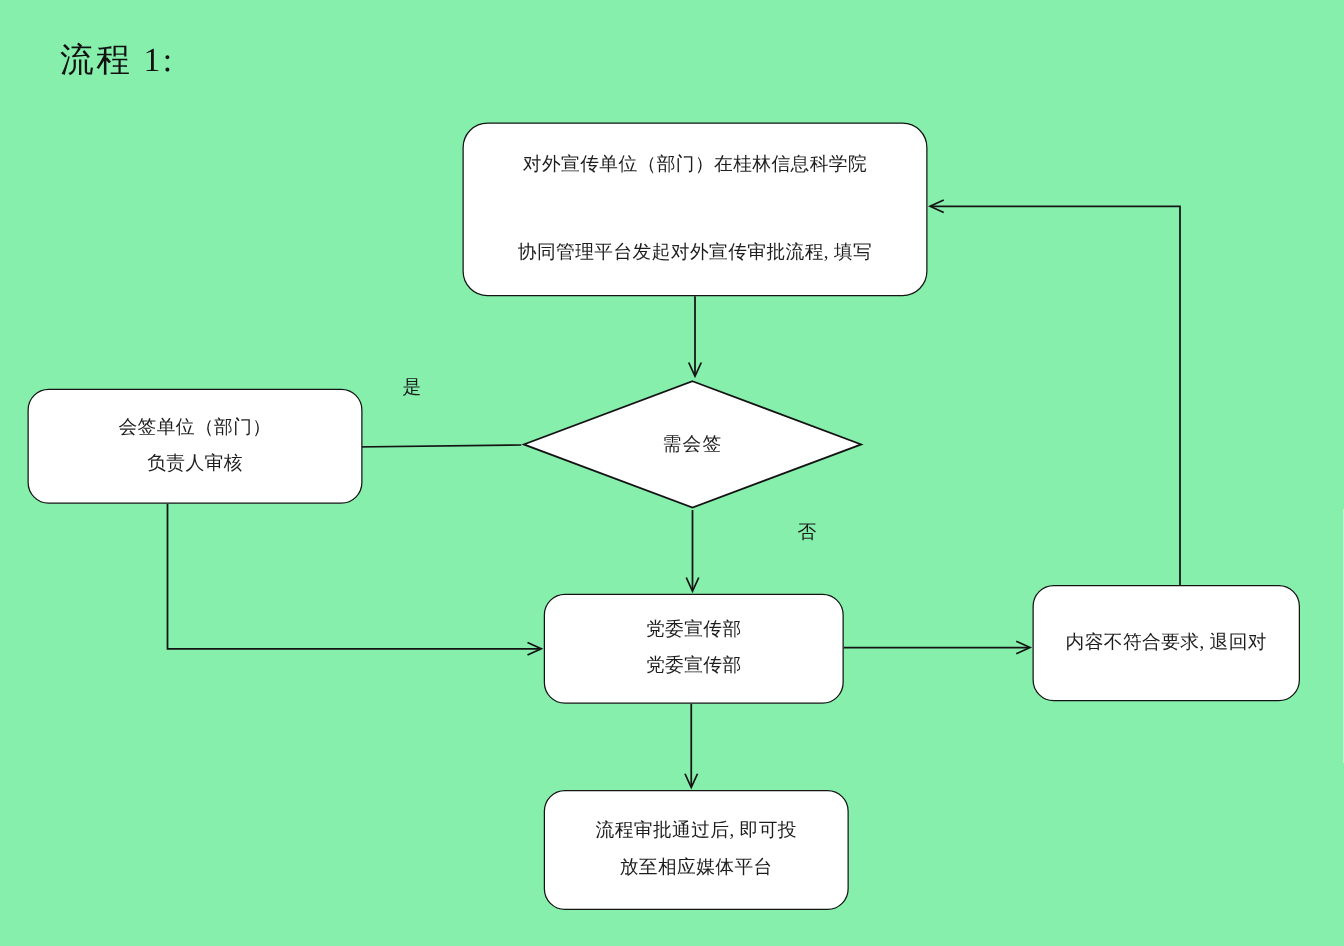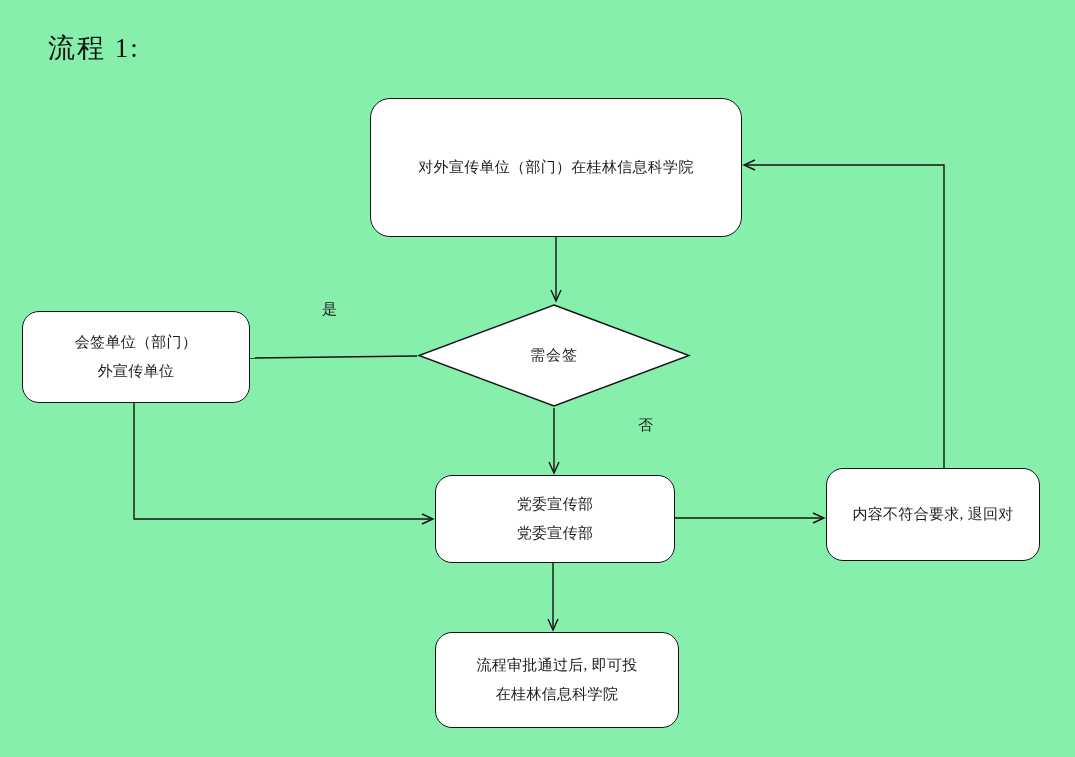--- a/index.html
+++ b/index.html
@@ -61,21 +61,21 @@
     left: 370px;
     top: 98px;
     width: 372px;
     height: 139px;
     border-radius: 20px;
     gap: 41px;
   }
   #node-cosign {
     left: 22px;
     top: 311px;
-    width: 228px;
+    width: 268px;
     height: 92px;
     text-align: right;
   }
   #node-review {
     left: 435px;
     top: 475px;
     width: 240px;
     height: 88px;
   }
   #node-reject {
@@ -163,25 +163,26 @@
       <polyline points="944,468 944,165 745,165" fill="none" stroke="#141414" stroke-width="1.4" marker-end="url(#arrowhead)"></polyline>
     </g>
 
     <g>
       <line x1="553" y1="563" x2="553" y2="629" stroke="#141414" stroke-width="1.4" marker-end="url(#arrowhead)"></line>
     </g>
   </svg>
 
   <div class="node" id="node-origin">
     <span class="line">对外宣传单位（部门）在桂林信息科学院</span>
+    <span class="line">协同管理平台发起对外宣传审批流程, 填写</span>
   </div>
 
   <div class="node" id="node-cosign">
     <span class="line">会签单位（部门）</span>
-    <span class="line">外宣传单位</span>
+    <span class="line">负责人审核</span>
   </div>
 
   <div class="decision">
     <svg width="274" height="105" viewBox="0 0 274 105" aria-hidden="true">
       <polygon points="137,2 272,52.5 137,103 2,52.5" fill="#ffffff" stroke="#141414" stroke-width="1.4"></polygon>
     </svg>
     <span class="decision-label">需会签</span>
   </div>
 
   <div class="edge-label" id="label-yes">是</div>
@@ -192,16 +193,16 @@
     <span class="line">党委宣传部</span>
     <span class="line">党委宣传部</span>
   </div>
 
   <div class="node" id="node-reject">
     <span class="line">内容不符合要求, 退回对</span>
   </div>
 
   <div class="node" id="node-publish">
     <span class="line">流程审批通过后, 即可投</span>
-    <span class="line">在桂林信息科学院</span>
+    <span class="line">放至相应媒体平台</span>
   </div>
 
 </div>
 
 </body></html>

